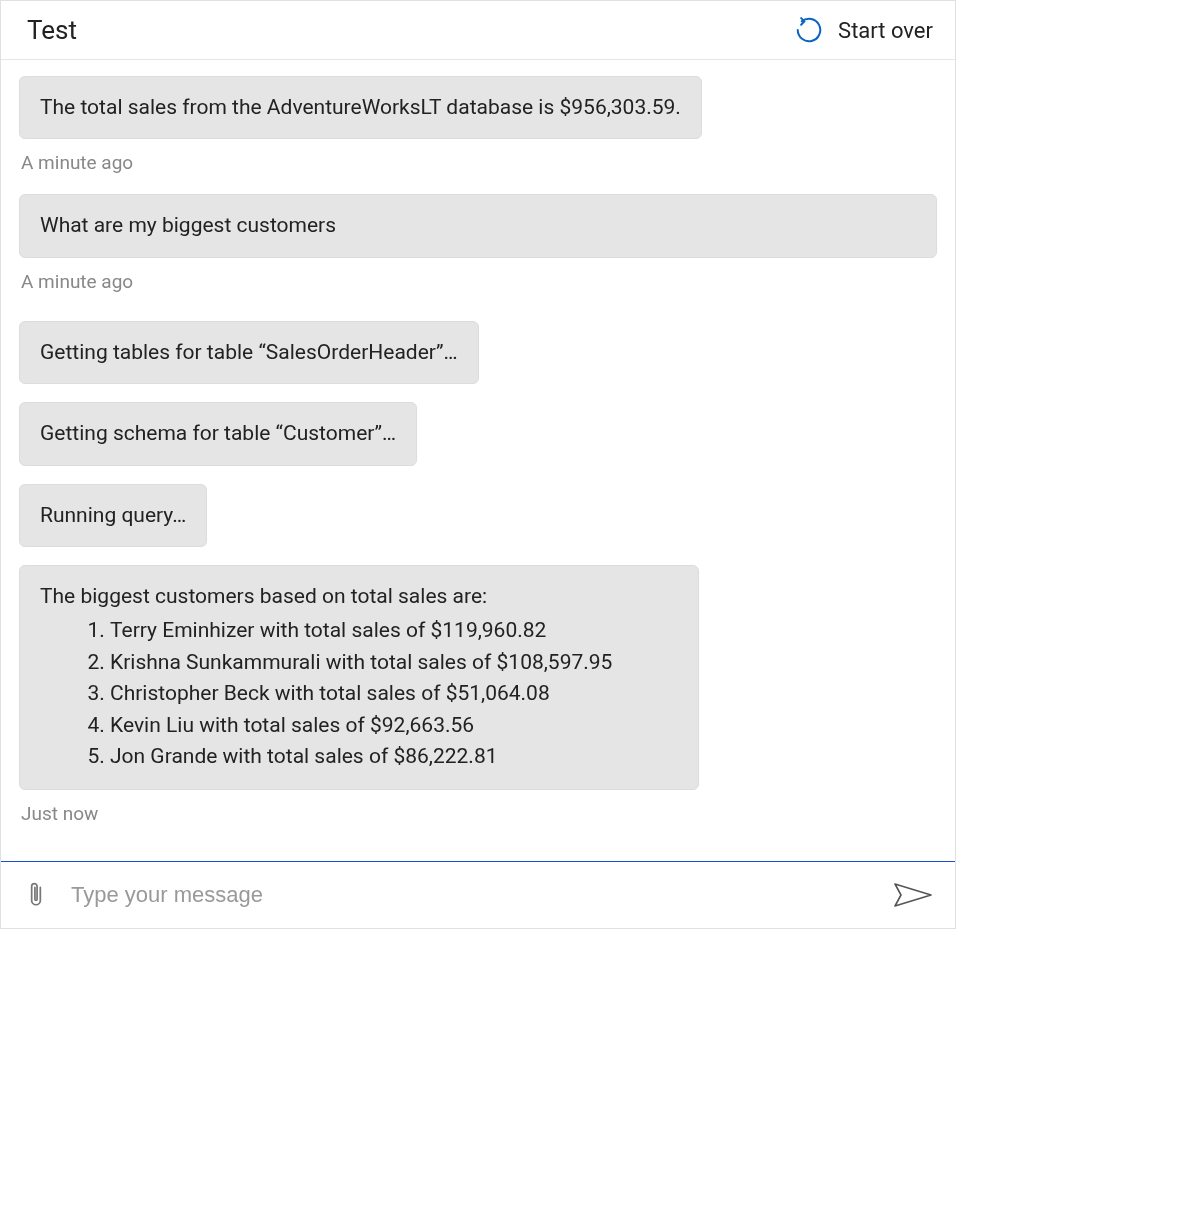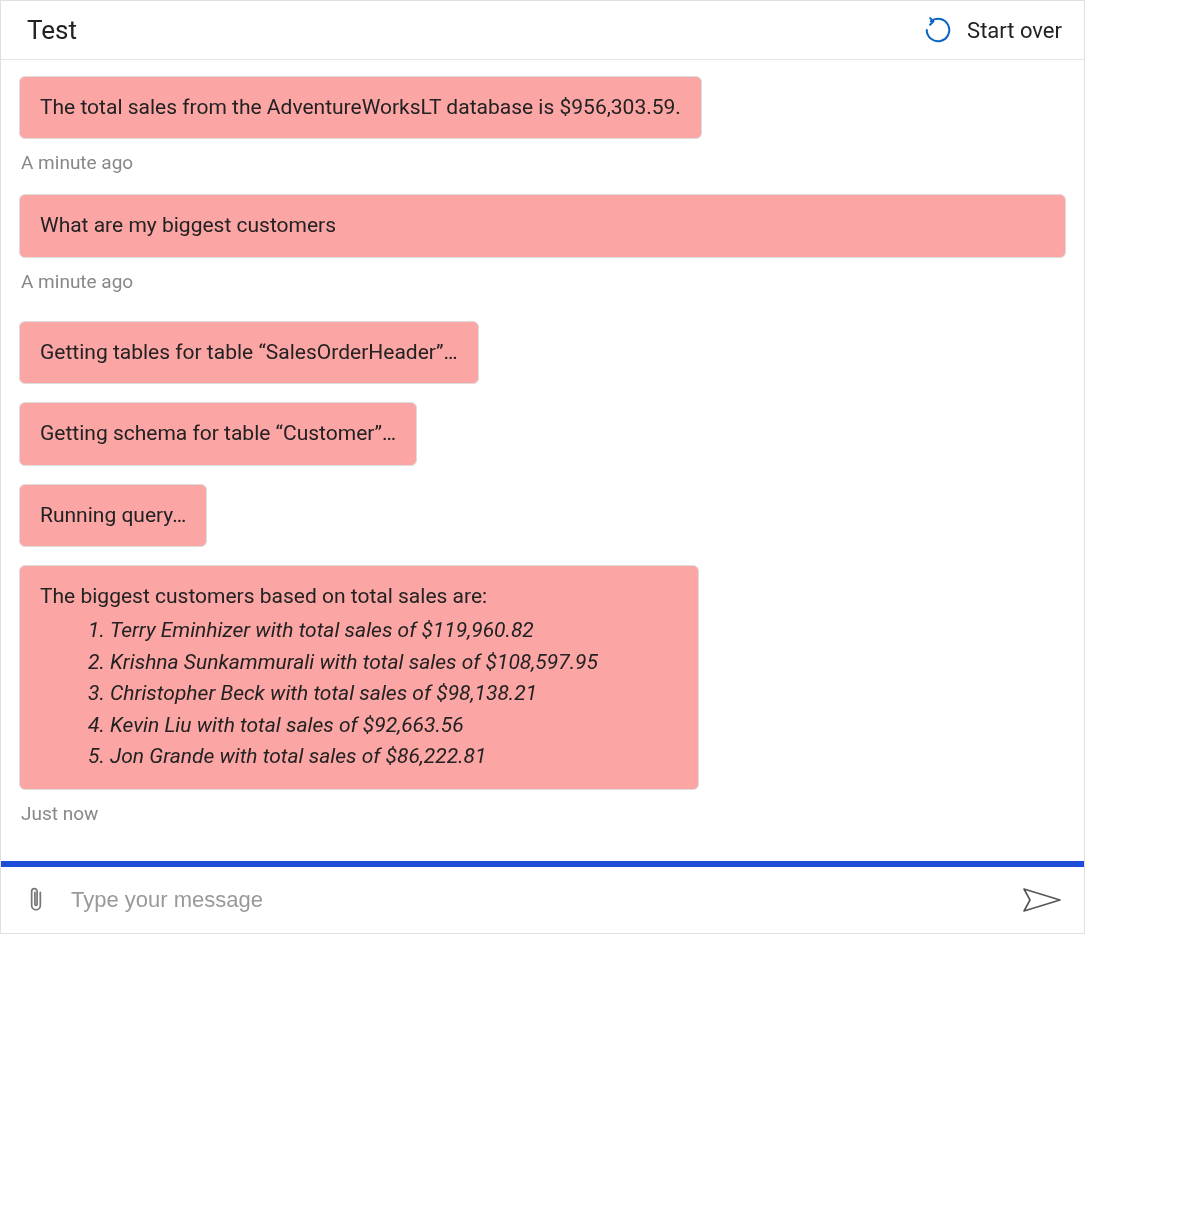--- a/index.html
+++ b/index.html
@@ -3,21 +3,21 @@
 <meta charset="utf-8">
 <style>
   * { box-sizing: border-box; margin: 0; padding: 0; }
   body {
     font-family: -apple-system, BlinkMacSystemFont, "Segoe UI", Roboto, Helvetica, Arial, sans-serif;
     background: #fff;
     color: #222;
     font-size: 21px;
   }
   .chat-window {
-    width: 1085px;
+    width: 956px;
     margin: 0;
     border: 1px solid #e0e0e0;
     display: flex;
     flex-direction: column;
     background: #fff;
   }
   .header {
     display: flex;
     align-items: center;
     justify-content: space-between;
@@ -43,47 +43,46 @@
     padding: 16px 18px 10px 18px;
     display: flex;
     flex-direction: column;
   }
   .group-left { display:flex; flex-direction:column; align-items:flex-start; }
   .group-right { display:flex; flex-direction:column; }
   .bubble {
     border: 1px solid #dcdcdc;
     border-radius: 6px;
     padding: 16px 20px;
-    background: #fca5a5;
+    background: #e5e5e5;
     font-size: 21px;
     line-height: 1.4;
     color: #222;
     margin-bottom: 10px;
     max-width: 100%;
     display: inline-block;
   }
   .timestamp {
     font-size: 19px;
     color: #888;
     margin-top: 2px;
     margin-bottom: 20px;
     padding: 0 2px;
   }
   .results-bubble .intro { margin-bottom: 4px; }
   .results-bubble ol {
     list-style-position: outside;
     padding-left: 70px;
-    font-style: italic;
   }
   .results-bubble li {
     font-size: 21px;
     line-height: 1.5;
   }
   .input-bar {
-    border-top: 6px solid #1d4ed8;
+    border-top: 1px solid #1d4ed8;
     display: flex;
     align-items: center;
     padding: 14px 22px;
     gap: 22px;
   }
   .attach-icon, .send-icon {
     cursor: pointer;
     display: flex;
     align-items: center;
   }
@@ -134,21 +133,21 @@
       <div class="gap-small"></div>
       <div class="bubble">Getting schema for table “Customer”…</div>
       <div class="gap-small"></div>
       <div class="bubble">Running query…</div>
       <div class="gap-small"></div>
       <div class="bubble results-bubble" style="width:680px;">
         <div class="intro">The biggest customers based on total sales are:</div>
         <ol>
           <li>Terry Eminhizer with total sales of $119,960.82</li>
           <li>Krishna Sunkammurali with total sales of $108,597.95</li>
-          <li>Christopher Beck with total sales of $98,138.21</li>
+          <li>Christopher Beck with total sales of $51,064.08</li>
           <li>Kevin Liu with total sales of $92,663.56</li>
           <li>Jon Grande with total sales of $86,222.81</li>
         </ol>
       </div>
       <div class="timestamp" style="margin-bottom:26px;">Just now</div>
     </div>
 
   </div>
 
   <div class="input-bar">

